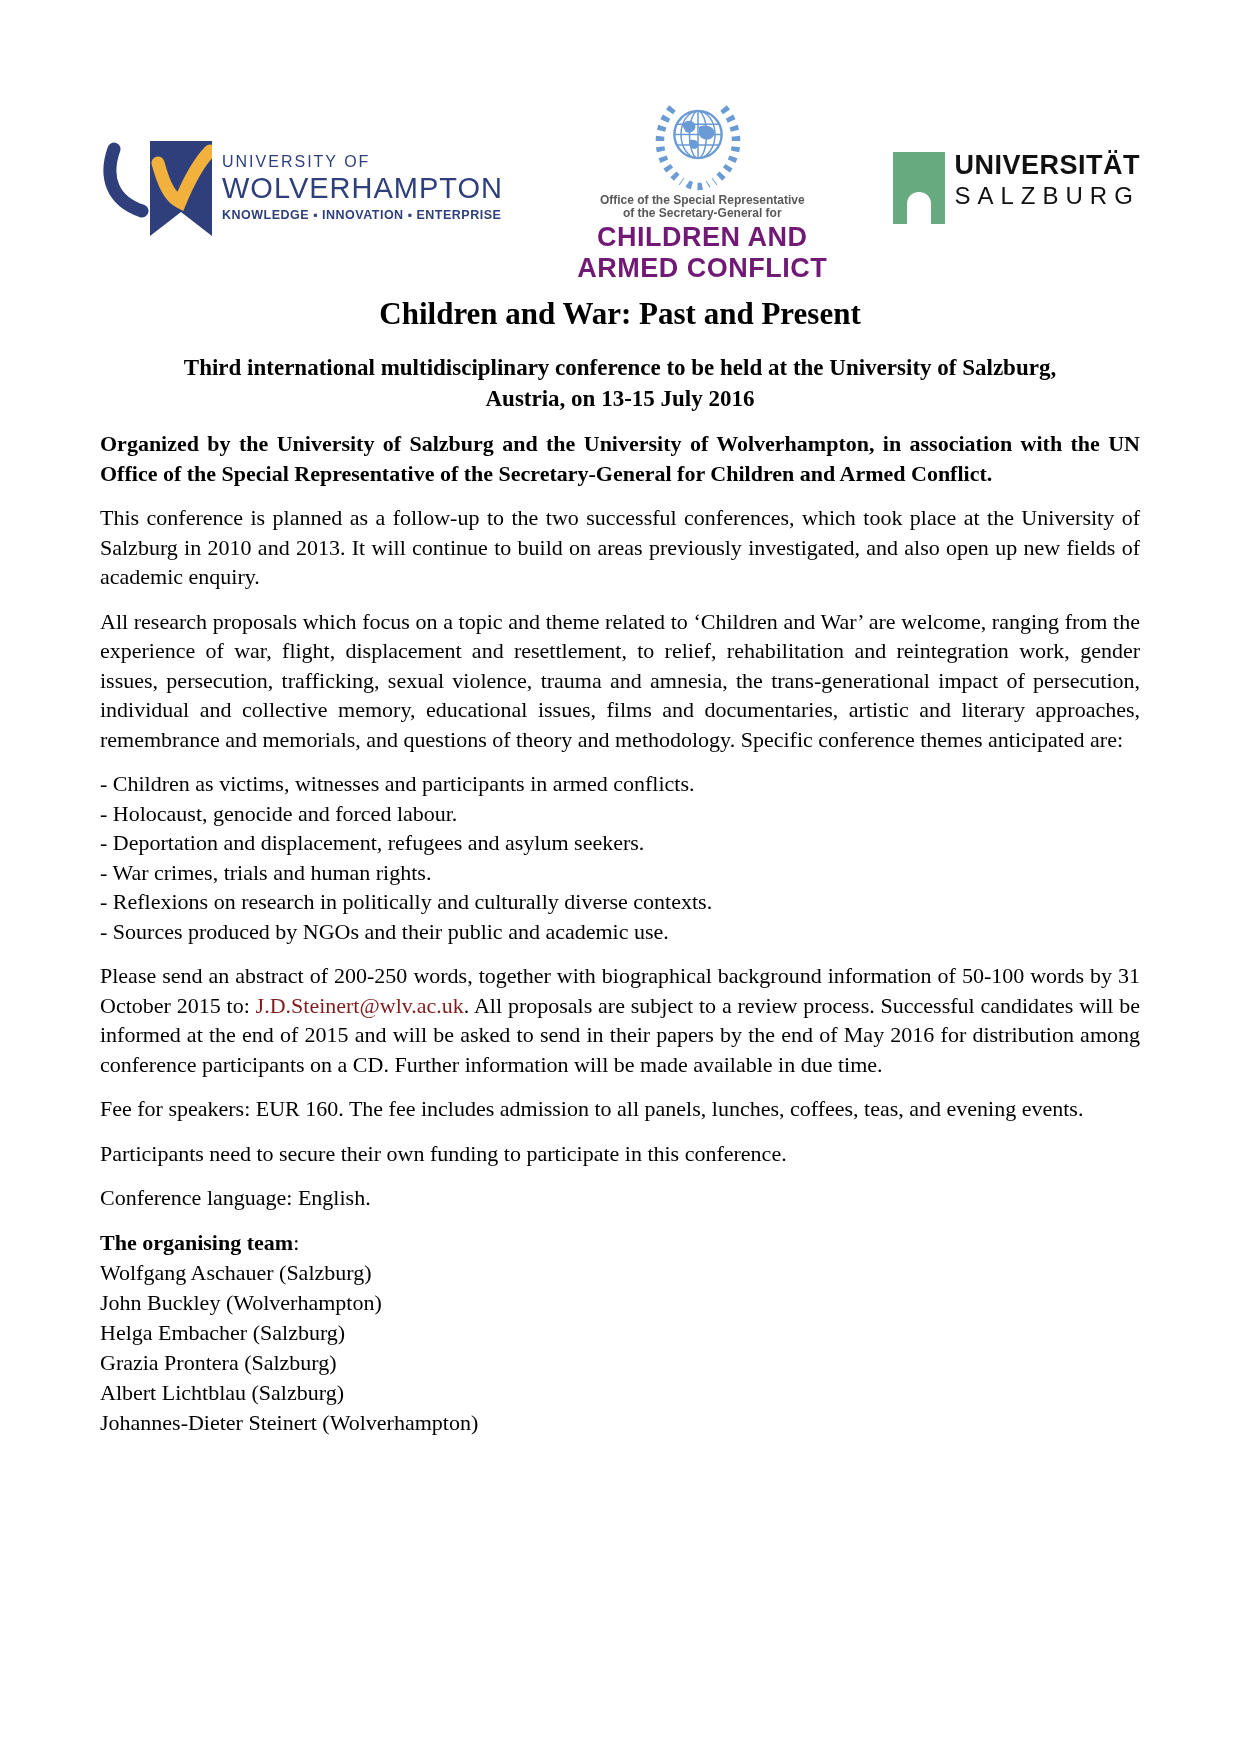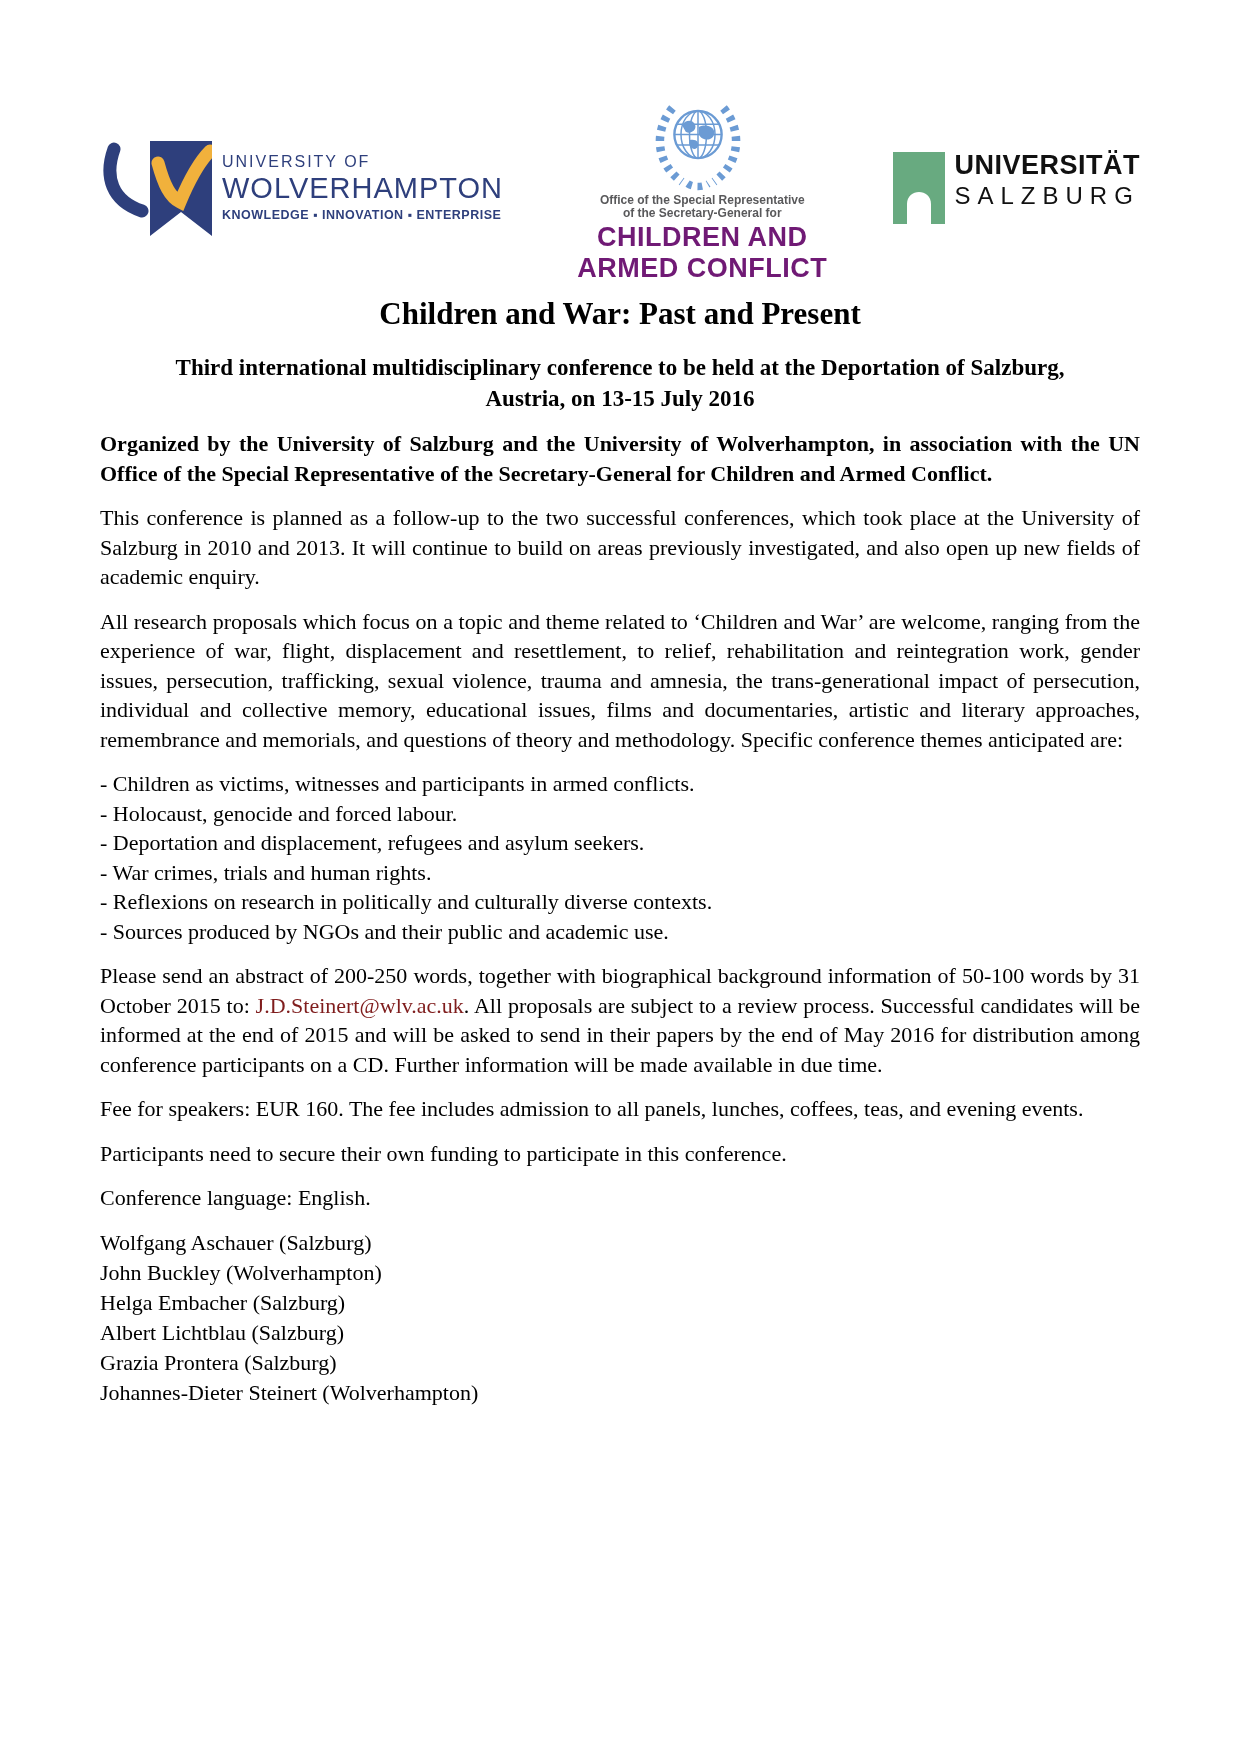--- a/index.html
+++ b/index.html
@@ -96,21 +96,21 @@
         <div class="sbg-l1">UNIVERSITÄT</div>
         <div class="sbg-l2">SALZBURG</div>
       </div>
     </div>
 
   </div>
 
   <div class="title">Children and War: Past and Present</div>
 
   <div class="subtitle">
-    <span>Third international multidisciplinary conference to be held at the Deportation of Salzburg,</span><br>
+    <span>Third international multidisciplinary conference to be held at the University of Salzburg,</span><br>
     <span>Austria, on 13-15 July 2016</span>
   </div>
 
   <p class="doc bold">Organized by the University of Salzburg and the University of Wolverhampton, in association with the UN Office of the Special Representative of the Secretary-General for Children and Armed Conflict.</p>
 
   <p class="doc">This conference is planned as a follow-up to the two successful conferences, which took place at the University of Salzburg in 2010 and 2013. It will continue to build on areas previously investigated, and also open up new fields of academic enquiry.</p>
 
   <p class="doc">All research proposals which focus on a topic and theme related to ‘Children and War’ are welcome, ranging from the experience of war, flight, displacement and resettlement, to relief, rehabilitation and reintegration work, gender issues, persecution, trafficking, sexual violence, trauma and amnesia, the trans-generational impact of persecution, individual and collective memory, educational issues, films and documentaries, artistic and literary approaches, remembrance and memorials, and questions of theory and methodology. Specific conference themes anticipated are:</p>
 
   <div class="themes">
@@ -124,21 +124,22 @@
 
   <p class="doc"><span>Please send an abstract of 200-250 words, together with biographical background information of 50-100 words by 31 October 2015 to: </span><span class="email">J.D.Steinert@wlv.ac.uk</span><span>. All proposals are subject to a review process. Successful candidates will be informed at the end of 2015 and will be asked to send in their papers by the end of May 2016 for distribution among conference participants on a CD. Further information will be made available in due time.</span></p>
 
   <p class="doc">Fee for speakers: EUR 160. The fee includes admission to all panels, lunches, coffees, teas, and evening events.</p>
 
   <p class="doc noj">Participants need to secure their own funding to participate in this conference.</p>
 
   <p class="doc noj">Conference language: English.</p>
 
   <div class="team">
+    <div><span class="team-head">The organising team</span><span>:</span></div>
     <div>Wolfgang Aschauer (Salzburg)</div>
     <div>John Buckley (Wolverhampton)</div>
     <div>Helga Embacher (Salzburg)</div>
+    <div>Grazia Prontera (Salzburg)</div>
     <div>Albert Lichtblau (Salzburg)</div>
-    <div>Grazia Prontera (Salzburg)</div>
     <div>Johannes-Dieter Steinert (Wolverhampton)</div>
   </div>
 
 </div>
 
 </body></html>

